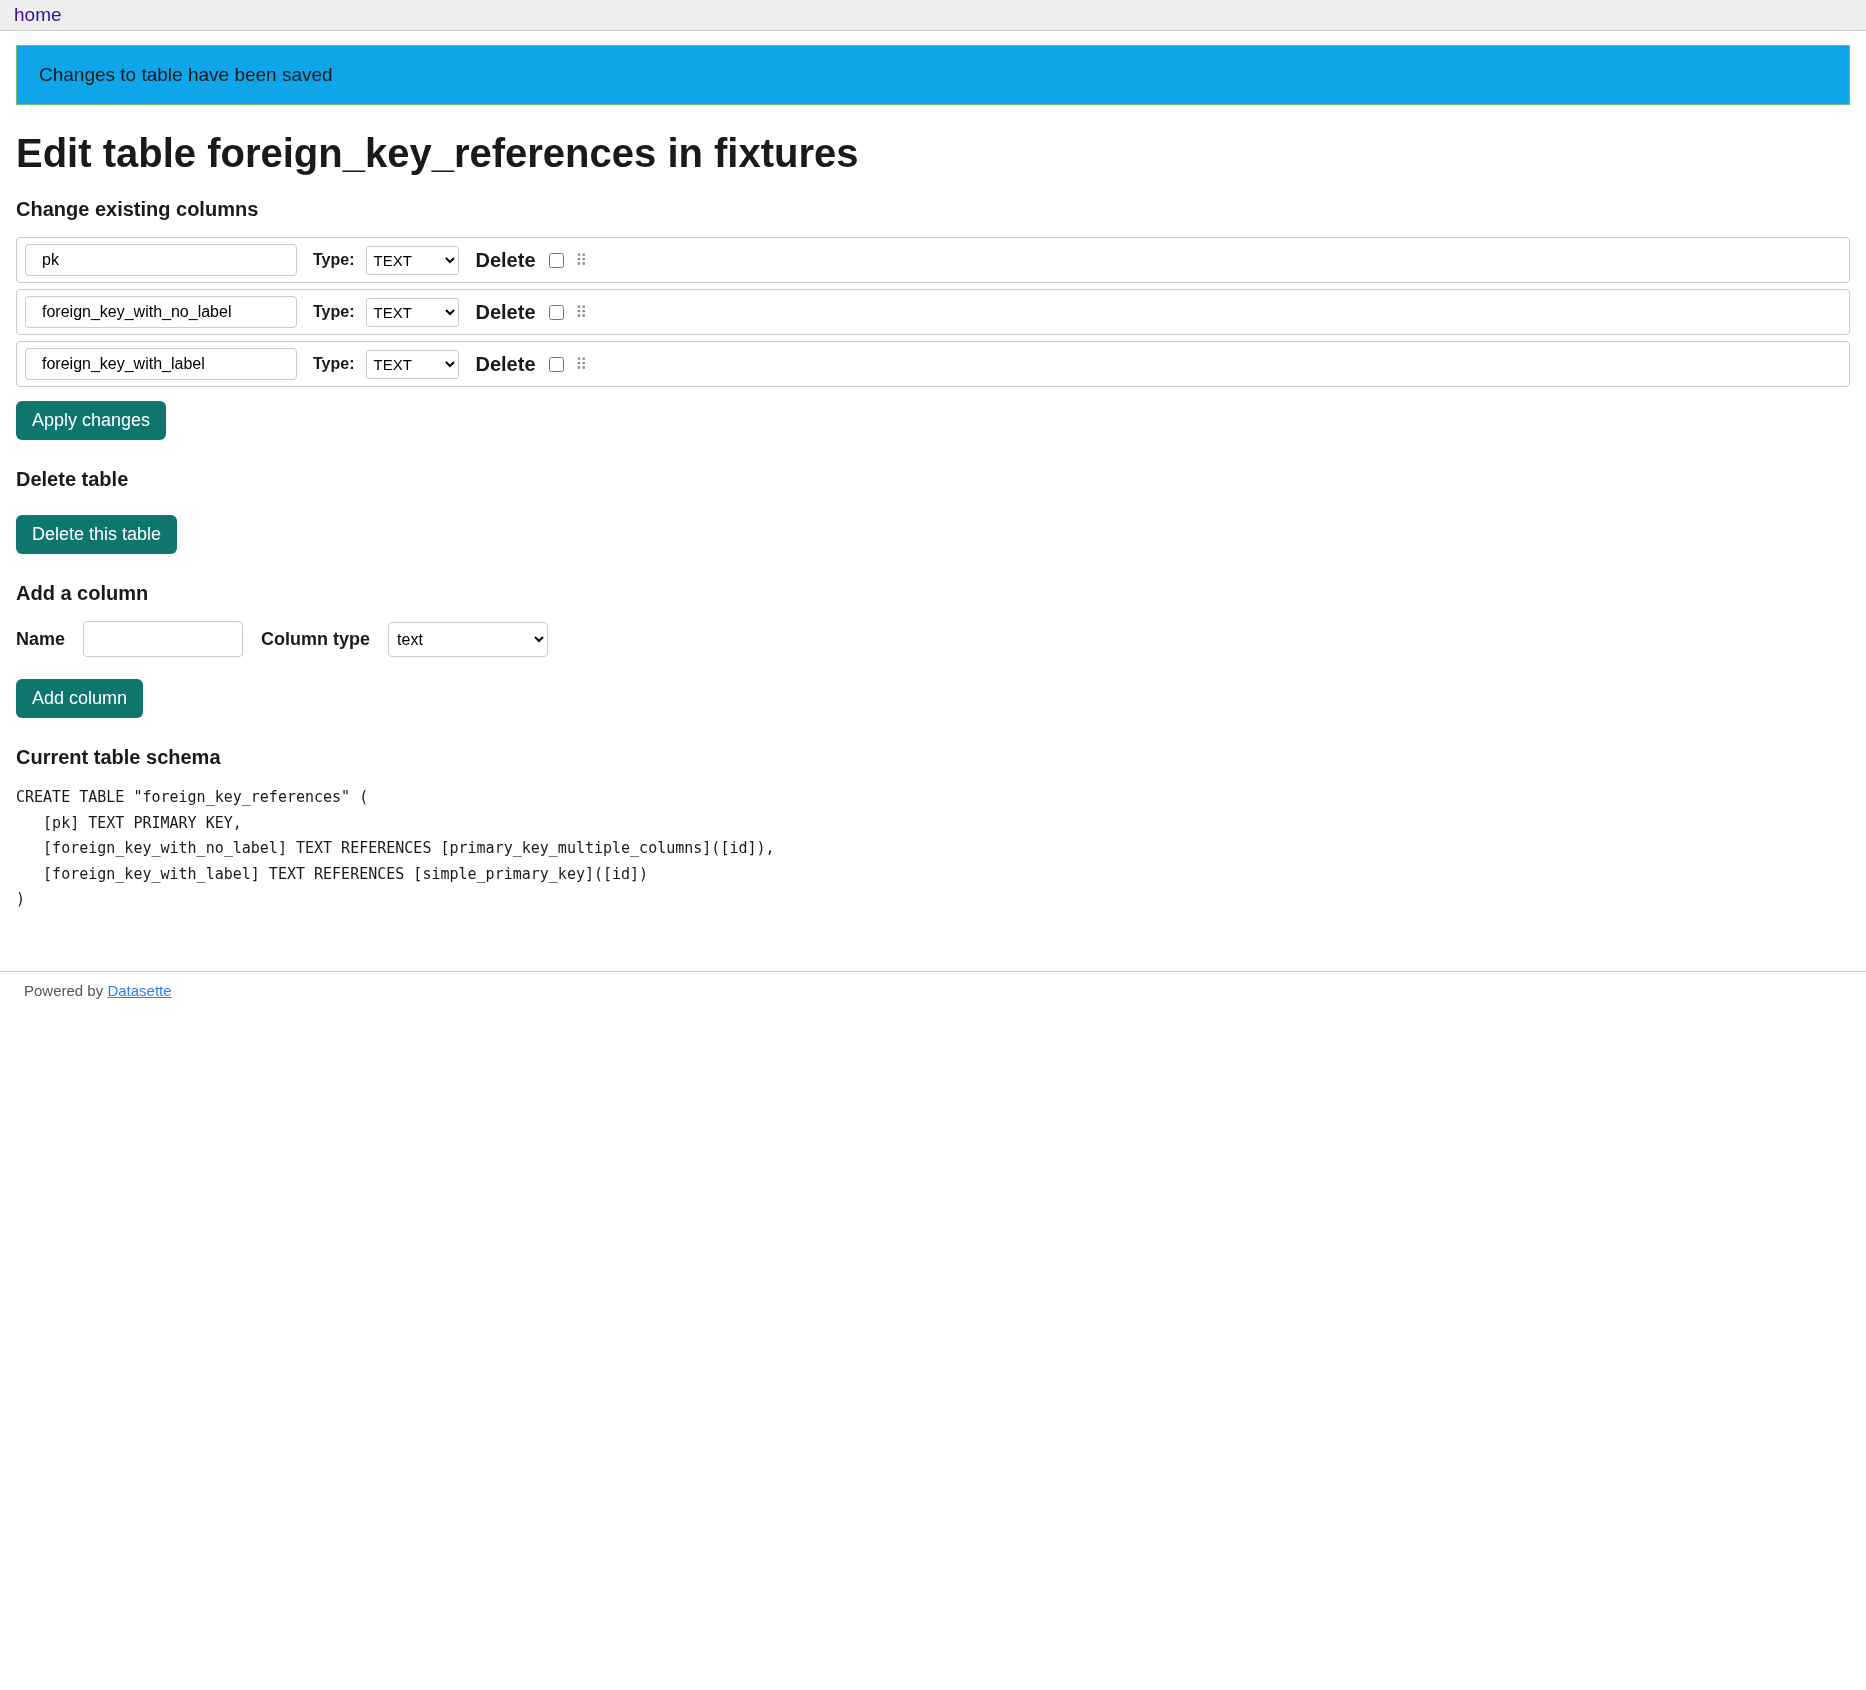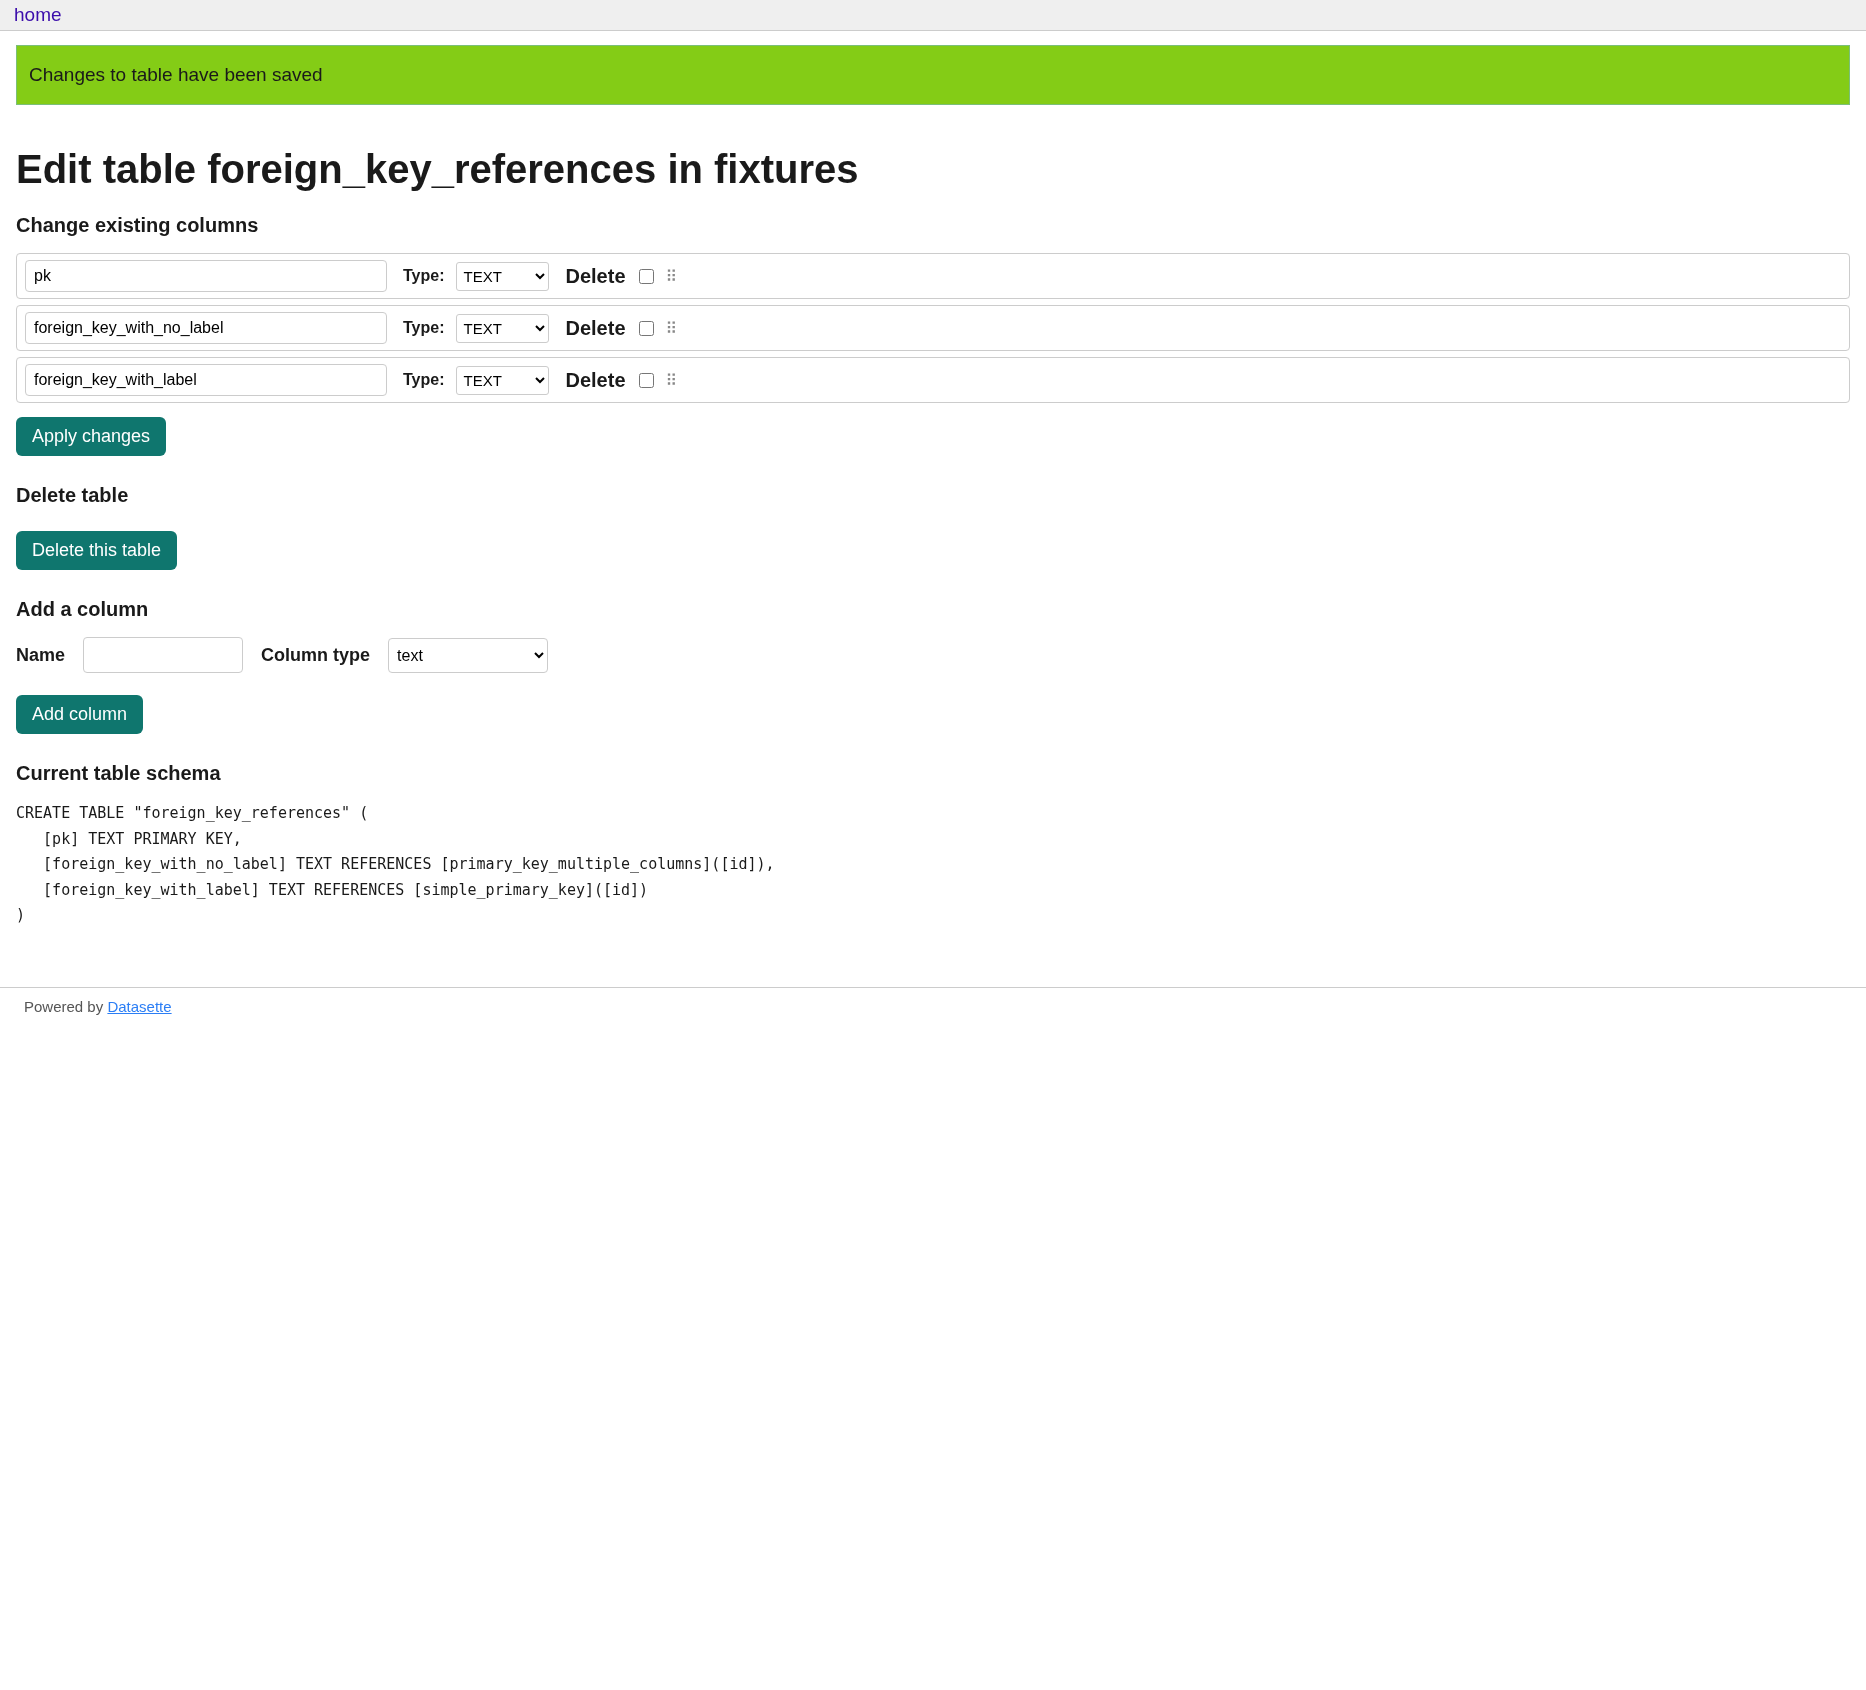--- a/index.html
+++ b/index.html
@@ -18,25 +18,25 @@
       text-align: right;
     }
 
     
     .main-content {
       padding: 14px 16px 30px 16px;
     }
 
     
     .success-message {
-      background: #84cc16;
+      background: #0ea5e9;
       border: 1px solid #7abf79;
-      padding: 18px 12px;
+      padding: 18px 22px;
       font-size: 19px;
-      margin-bottom: 42px;
+      margin-bottom: 26px;
       color: #1a1a1a;
     }
 
     
     .page-title {
       font-size: 40px;
       font-weight: 800;
       margin-bottom: 22px;
       color: #1a1a1a;
     }
@@ -60,23 +60,23 @@
       align-items: center;
       border: 1px solid #ccc;
       border-radius: 4px;
       margin-bottom: 6px;
       padding: 6px 8px;
       gap: 8px;
     }
     .column-name-input {
       border: 1px solid #ccc;
       border-radius: 4px;
-      padding: 6px 8px;
-      font-size: 16px;
-      width: 362px;
+      padding: 6px 16px;
+      font-size: 16px;
+      width: 272px;
     }
     .type-label {
       font-weight: 700;
       font-size: 16px;
       margin-left: 8px;
     }
     .type-select {
       border: 1px solid #ccc;
       border-radius: 3px;
       padding: 4px 2px;

